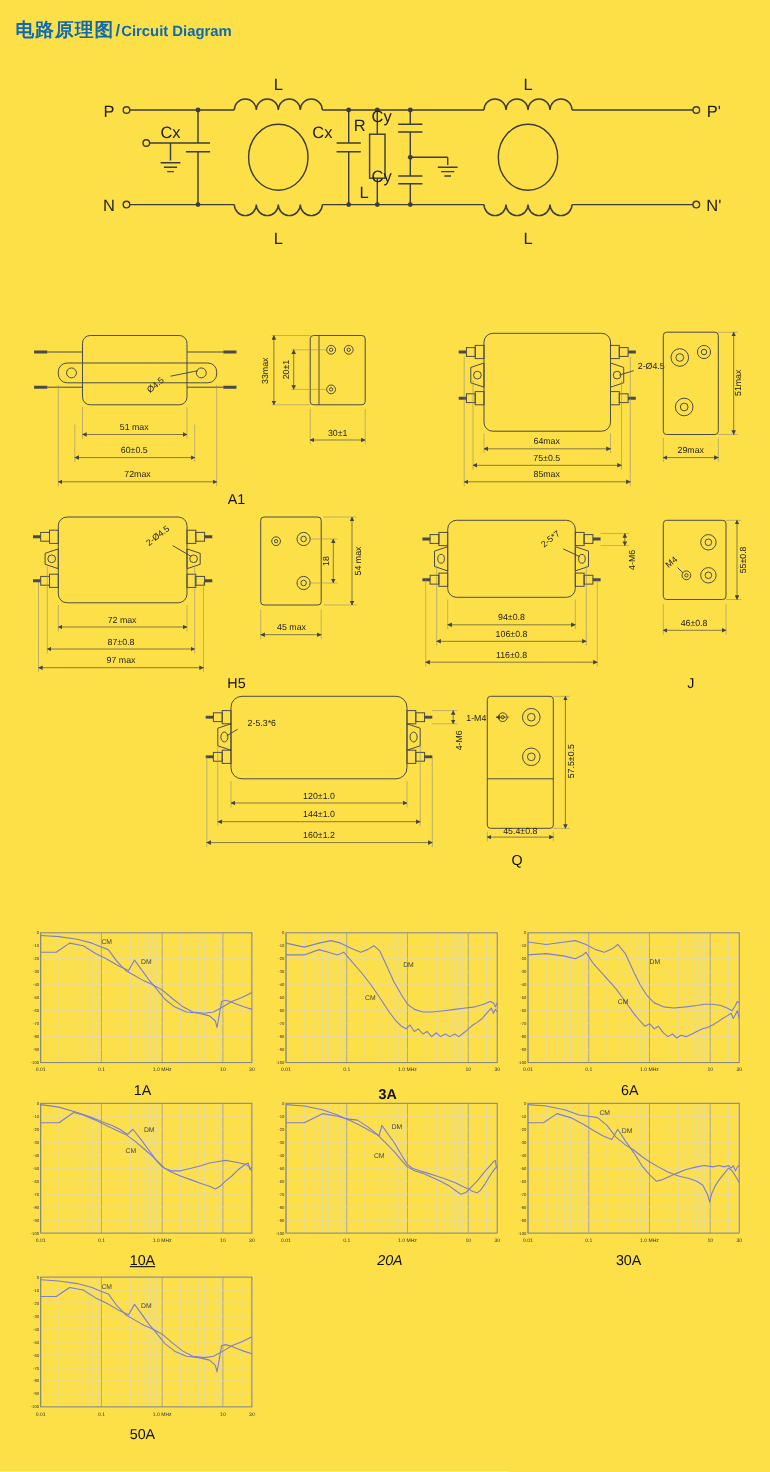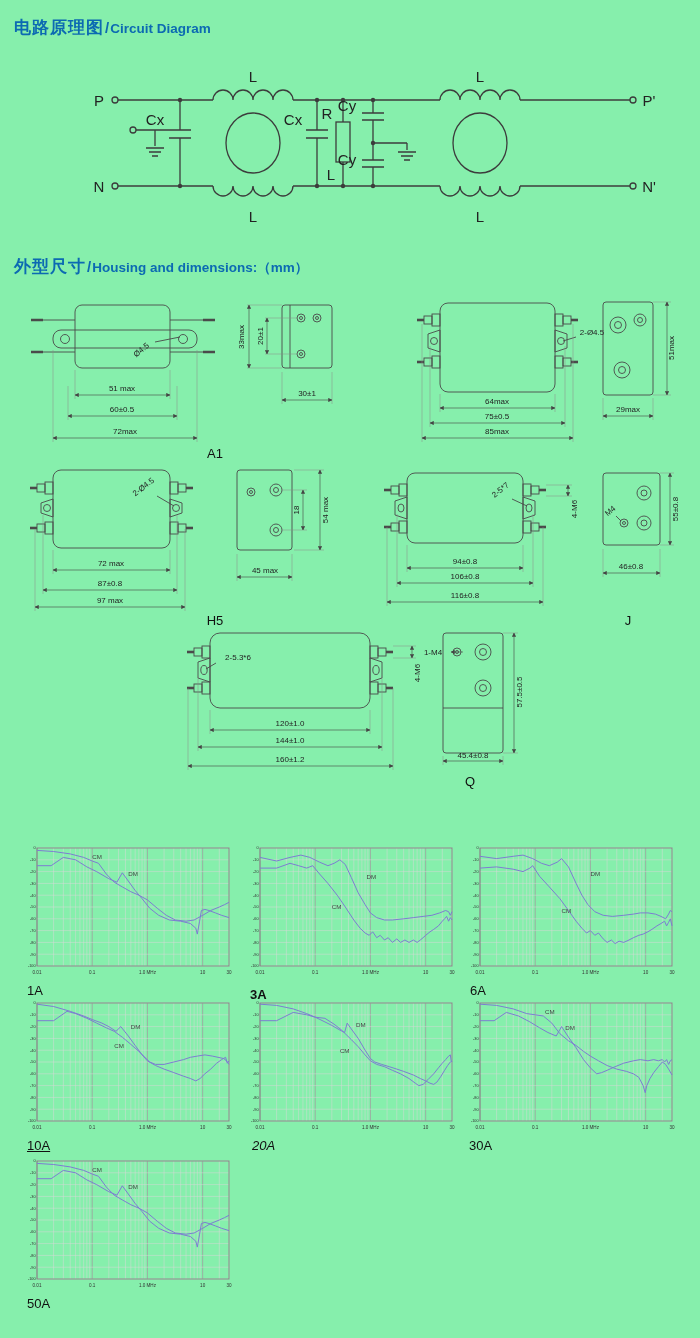--- a/index.html
+++ b/index.html
@@ -1,25 +1,25 @@
 <!DOCTYPE html>
 <html><head>
 <meta charset="utf-8">
 <style>
   html,body{margin:0;padding:0;background:#fff;}
-  .page{position:relative;width:700px;height:1338px;background:#86efac;overflow:hidden;
+  .page{position:relative;width:700px;height:1338px;background:#fde047;overflow:hidden;
         font-family:"Liberation Sans",sans-serif;}
   .abs{position:absolute;}
   .sec-title{position:absolute;left:14px;color:#0c6ab2;font-weight:bold;white-space:nowrap;}
   .sec-title .zh{font-size:17px;letter-spacing:1px;}
   .sec-title .slash{font-size:15px;margin:0 1px;}
   .sec-title .en{font-size:13.5px;}
   .sec-title .note{font-size:13.5px;margin-left:20px;}
   .chart{position:absolute;width:205px;height:137px;}
-  .chart-caption{position:absolute;width:205px;text-align:left;font-size:13px;color:#111;}
+  .chart-caption{position:absolute;width:205px;text-align:center;font-size:13px;color:#111;}
   svg text{font-family:"Liberation Sans",sans-serif;}
   
   .ckt path,.ckt circle,.ckt ellipse,.ckt rect{stroke:#3c3c3c;fill:none;stroke-width:1.3px;}
   .ckt .dot{fill:#3c3c3c;stroke:none;}
   .ckt text{fill:#222;font-size:15px;text-anchor:middle;}
   
   .dwg path,.dwg rect,.dwg circle,.dwg ellipse,.dwg polygon,.dwg line{stroke:#4a4a4a;fill:none;stroke-width:0.9px;}
   .dwg .dim{stroke:#444;stroke-width:0.6px;}
   .dwg .ext{stroke:#888;stroke-width:0.5px;}
   .dwg .thick{stroke-width:2.6px;}
@@ -90,23 +90,20 @@
       <text x="395" y="156">L</text>
       <text x="246" y="114">L</text>
       <text x="70" y="59">Cx</text>
       <text x="208" y="59">Cx</text>
       <text x="242" y="53">R</text>
       <text x="262" y="45">Cy</text>
       <text x="262" y="99">Cy</text>
     </g>
   </svg>
 
-  <div class="sec-title" style="top:255px;">
-    <span class="zh">外型尺寸</span><span class="slash">/</span><span class="en">Housing and dimensions:</span><span class="en">（mm）</span>
-  </div>
 
   <svg class="abs dwg" style="left:25px;top:290px;" width="320" height="175">
     <g>
       <rect x="28" y="40" width="144" height="18" rx="8"></rect>
       <circle cx="40" cy="49" r="4.5"></circle>
         <circle cx="158" cy="49" r="4.5"></circle>
       <rect x="50" y="15" width="95" height="63" rx="7" fill="#fff"></rect>
       <path d="M50,30 H18 M50,62 H18 M145,30 H178 M145,62 H178"></path>
       <path class="thick" d="M18,30 H6 M18,62 H6 M178,30 H190 M178,62 H190"></path>
       <line x1="130" y1="52" x2="155" y2="47"></line>

